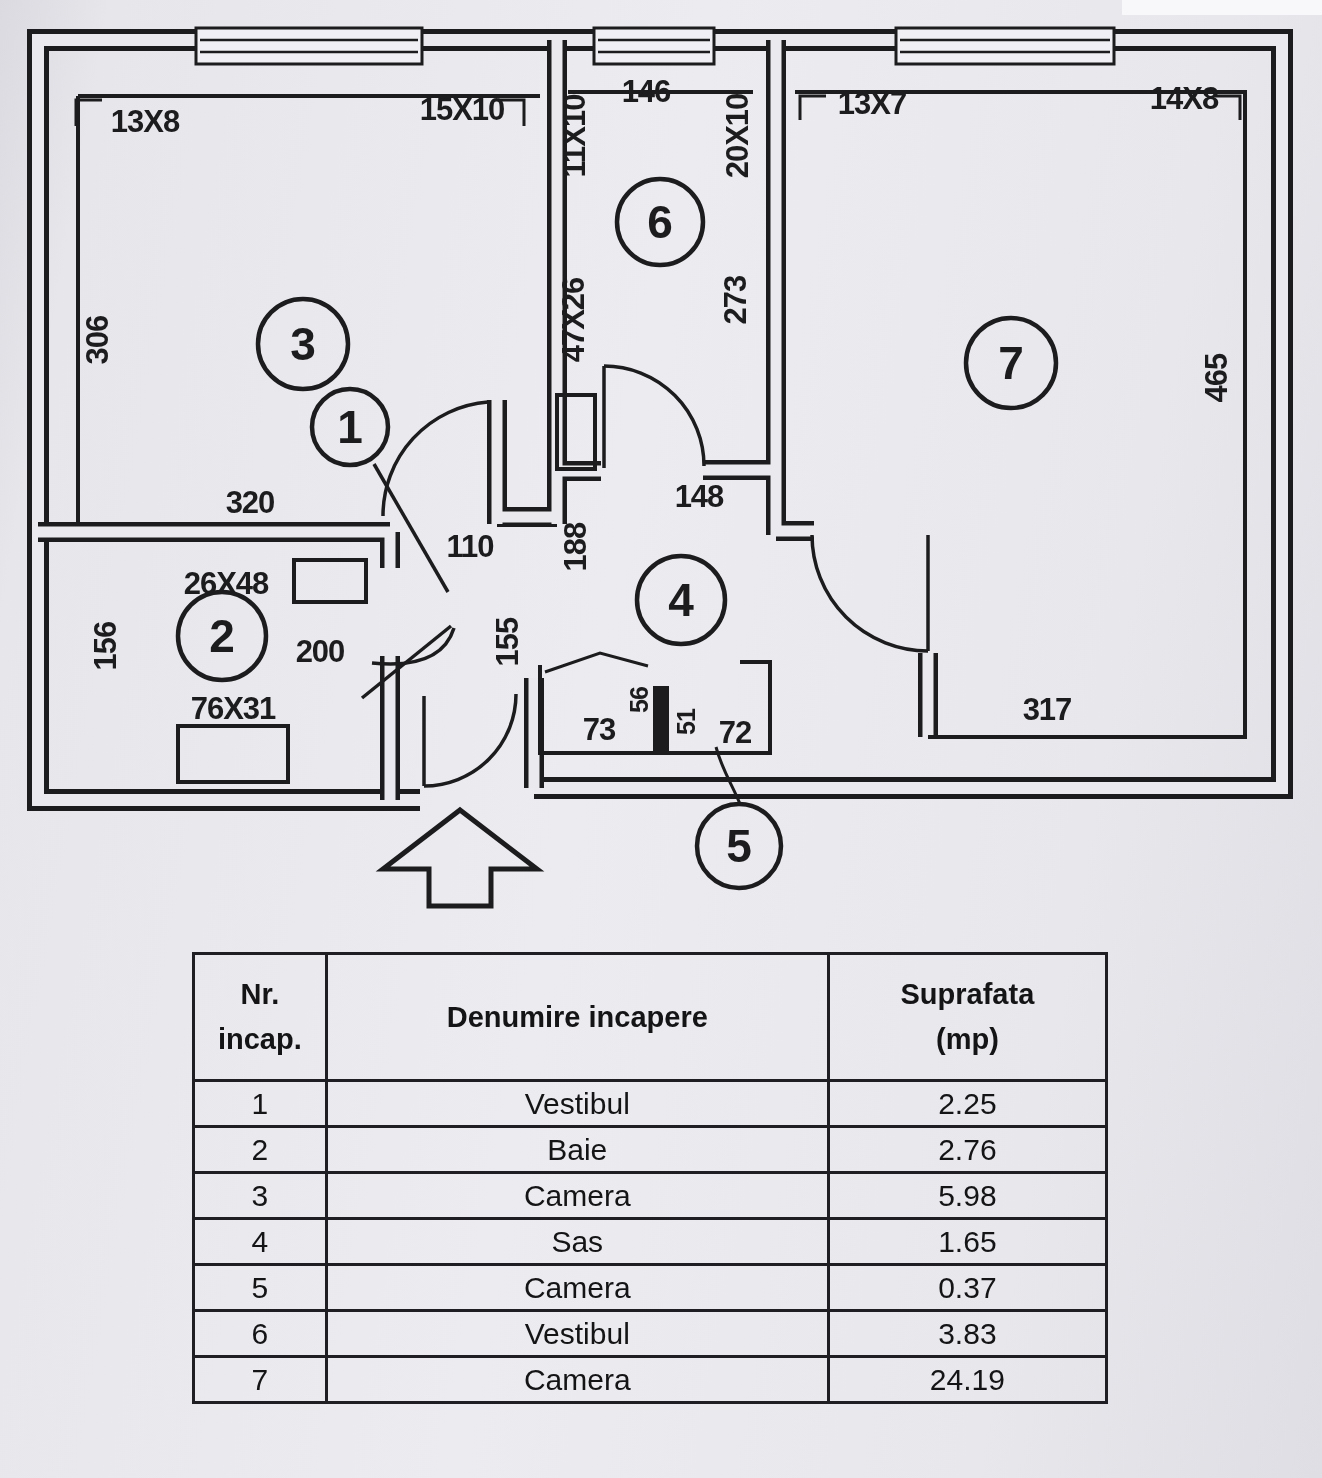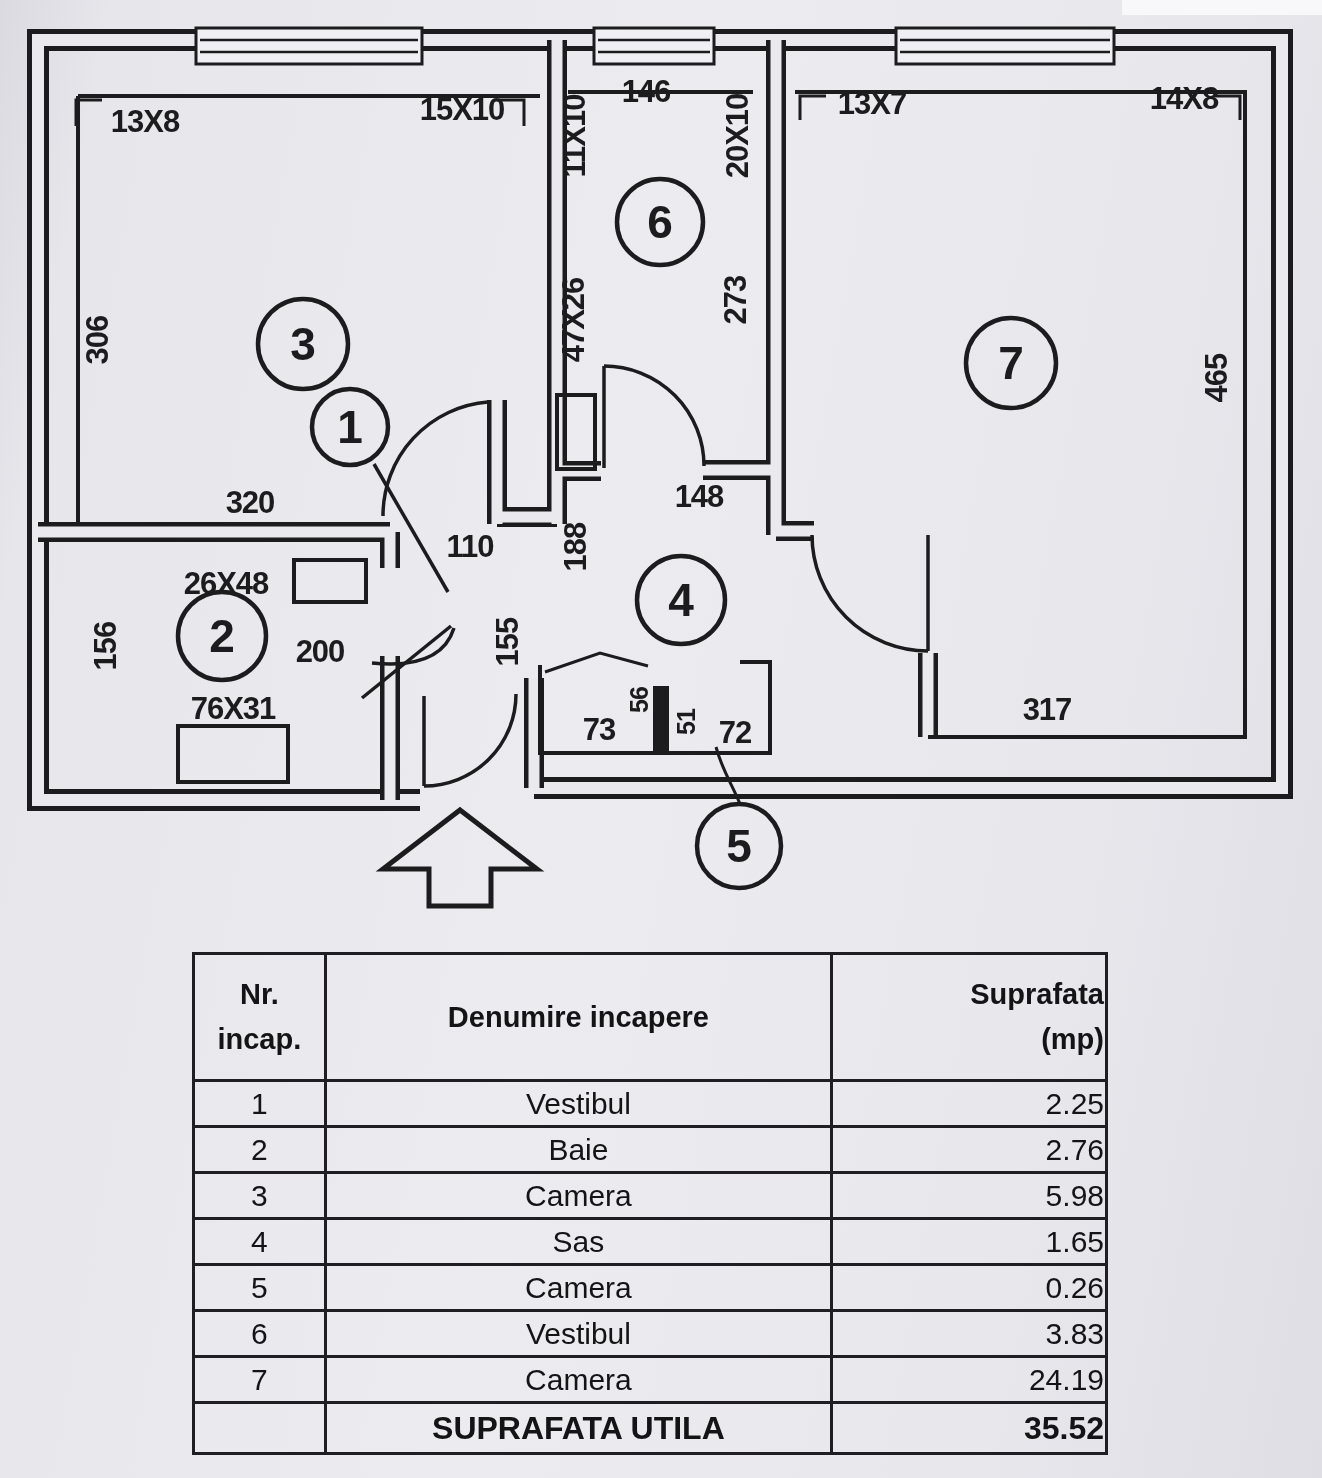--- a/index.html
+++ b/index.html
@@ -27,21 +27,21 @@
   .rtable{position:absolute;left:168px;top:952px;width:916px;margin-left:24px;}
   table{border-collapse:collapse;width:100%;background:transparent;}
   td{border:3px solid #1f1f23;text-align:center;vertical-align:middle;
      font-family:"Liberation Sans",sans-serif;color:#141416;}
   tr.hdr td{height:122px;font-size:29px;font-weight:600;line-height:1.55;}
   tr.data td{height:41px;font-size:30px;font-weight:500;}
   td.num{font-weight:600;}
   tr.total td{height:46px;font-size:32px;font-weight:700;}
   .col-nr{width:140px;}
   .col-name{width:598px;}
-  .col-area{width:312px;text-align:right;}
+  .col-area{width:312px;}
 </style>
 </head>
 <body>
 
 <div class="page">
   <div class="corner-sliver"></div>
 
   <svg width="1322" height="940" viewBox="0 0 1322 940">
 
     <g>
@@ -205,33 +205,28 @@
             <td class="col-area num">5.98</td>
           </tr>
           <tr class="data">
             <td class="col-nr num">4</td>
             <td class="col-name">Sas</td>
             <td class="col-area num">1.65</td>
           </tr>
           <tr class="data">
             <td class="col-nr num">5</td>
             <td class="col-name">Camera</td>
-            <td class="col-area num">0.26</td>
+            <td class="col-area num">0.37</td>
           </tr>
           <tr class="data">
             <td class="col-nr num">6</td>
             <td class="col-name">Vestibul</td>
             <td class="col-area num">3.83</td>
           </tr>
           <tr class="data">
             <td class="col-nr num">7</td>
             <td class="col-name">Camera</td>
             <td class="col-area num">24.19</td>
-          </tr>
-          <tr class="total">
-            <td class="col-nr num"></td>
-            <td class="col-name">SUPRAFATA UTILA</td>
-            <td class="col-area num">35.52</td>
           </tr>
         </tbody>
     </table>
   </div>
 </div>
 
 </body></html>

